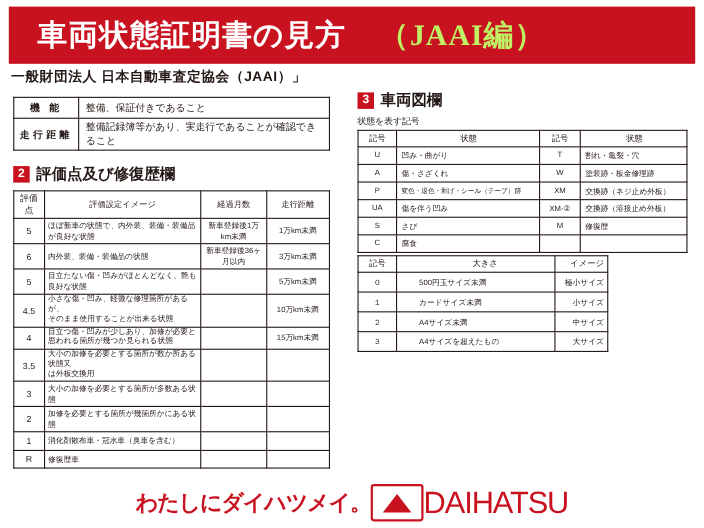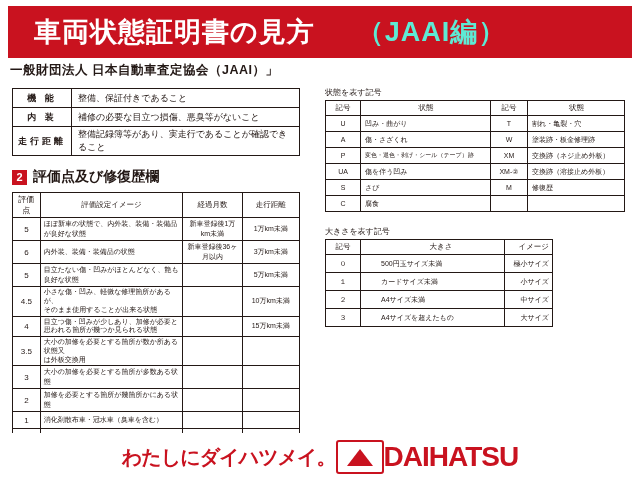--- a/index.html
+++ b/index.html
@@ -16,22 +16,22 @@
   .header{
     position:absolute;left:8px;top:6px;width:624px;height:52px;
     background:#c9121f;
     display:flex;align-items:center;
   }
   .header .title{
     color:#ffffff;font-weight:bold;font-size:27px;letter-spacing:1px;
     margin-left:26px;white-space:nowrap;
   }
   .header .title2{
-    color:#5eead4;font-weight:bold;font-size:27px;letter-spacing:1px;
-    margin-left:42px;white-space:nowrap;
+    color:#bef264;font-weight:bold;font-size:27px;letter-spacing:1px;
+    margin-left:30px;white-space:nowrap;font-family:Liberation Serif, serif;
   }
 
   .subtitle{
     position:absolute;left:10px;top:62px;font-size:12.5px;font-weight:bold;
     letter-spacing:0.5px;
   }
 
   
   .numbox{
     display:inline-block;width:15px;height:15px;background:#c9121f;color:#fff;
@@ -89,21 +89,21 @@
   }
   .slogan{color:#c9121f;font-size:20px;font-weight:bold;letter-spacing:-1px;}
   .dmark{
     width:44px;height:30px;border:2px solid #c9121f;border-radius:3px;
     display:flex;align-items:center;justify-content:center;
   }
   .dmark .tri{
     width:0;height:0;border-left:13px solid transparent;border-right:13px solid transparent;
     border-bottom:17px solid #c9121f;
   }
-  .brand{color:#c9121f;font-size:28px;font-weight:bold;letter-spacing:-1px;}
+  .brand{color:#c9121f;font-size:28px;font-weight:normal;letter-spacing:-1px;}
 </style>
 </head>
 <body>
 
 <div class="page">
 
   <div class="header">
     <div class="title">車両状態証明書の見方</div>
     <div class="title2">（JAAI編）</div>
   </div>
@@ -113,24 +113,20 @@
   <div class="left">
 
 
     <table class="tbl" id="t1">
       <tbody>
         <tr>
           <td class="k">機 能</td>
           <td class="v">整備、保証付きであること</td>
         </tr>
         <tr>
-          <td class="k">内 装</td>
-          <td class="v">補修の必要な目立つ損傷、悪臭等がないこと</td>
-        </tr>
-        <tr>
           <td class="k">走行距離</td>
           <td class="v">整備記録簿等があり、実走行であることが確認できること</td>
         </tr>
       </tbody>
     </table>
 
     <div class="sec-h" style="margin-top:12px;">
       <span class="numbox">2</span><span class="txt">評価点及び修復歴欄</span>
     </div>
 
@@ -207,20 +203,23 @@
           <td class="dn"></td>
           <td class="km"></td>
         </tr>
       </tbody>
     </table>
 
   </div>
 
   <div class="right">
 
+    <div class="sec-h">
+      <span class="numbox">3</span><span class="txt">車両図欄</span>
+    </div>
 
     <div class="lbl">状態を表す記号</div>
 
     <table class="tbl" id="t3">
       <thead>
         <tr>
           <th class="sym">記号</th>
           <th class="st">状態</th>
           <th class="sym2">記号</th>
           <th class="st2">状態</th>
@@ -259,21 +258,20 @@
         </tr>
         <tr>
           <td class="sym">C</td>
           <td class="st">腐食</td>
           <td class="sym2"></td>
           <td class="st2"></td>
         </tr>
       </tbody>
     </table>
 
-    <div class="lbl" style="margin-top:14px;">大きさを表す記号</div>
 
     <table class="tbl" id="t4">
       <thead>
         <tr>
           <th class="sym">記号</th>
           <th class="sz">大きさ</th>
           <th class="img">イメージ</th>
         </tr>
       </thead>
       <tbody>

